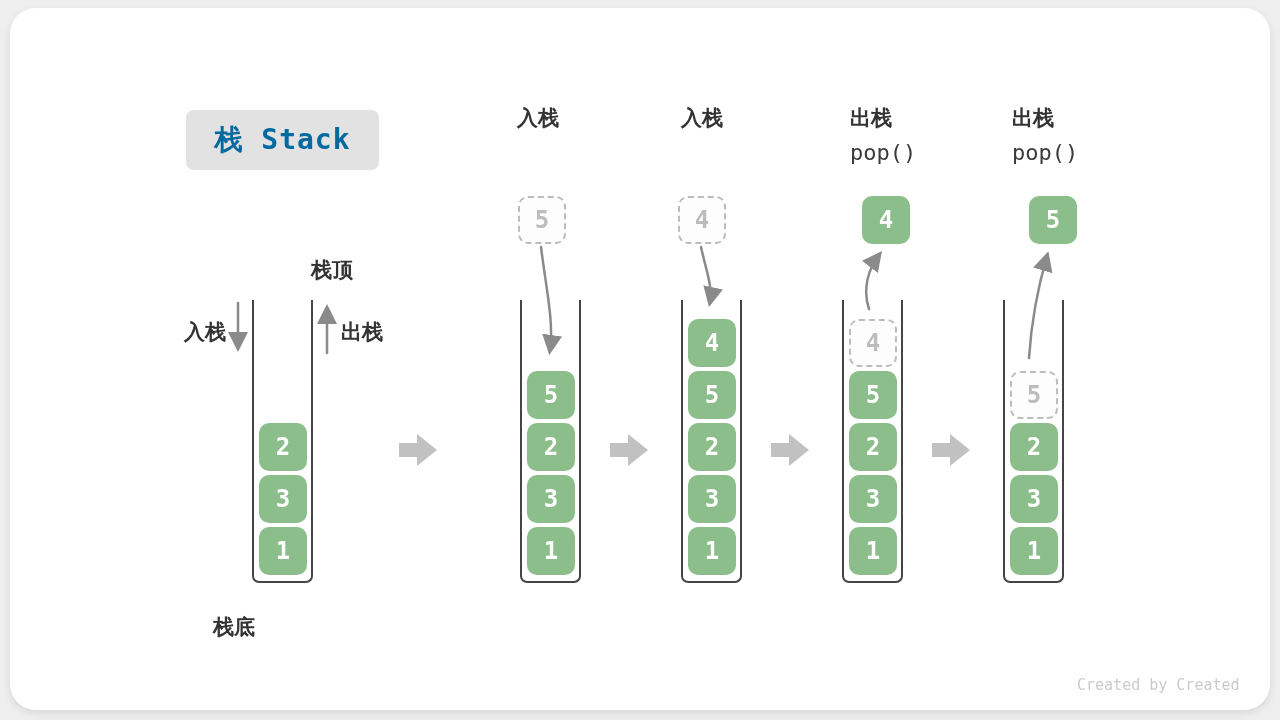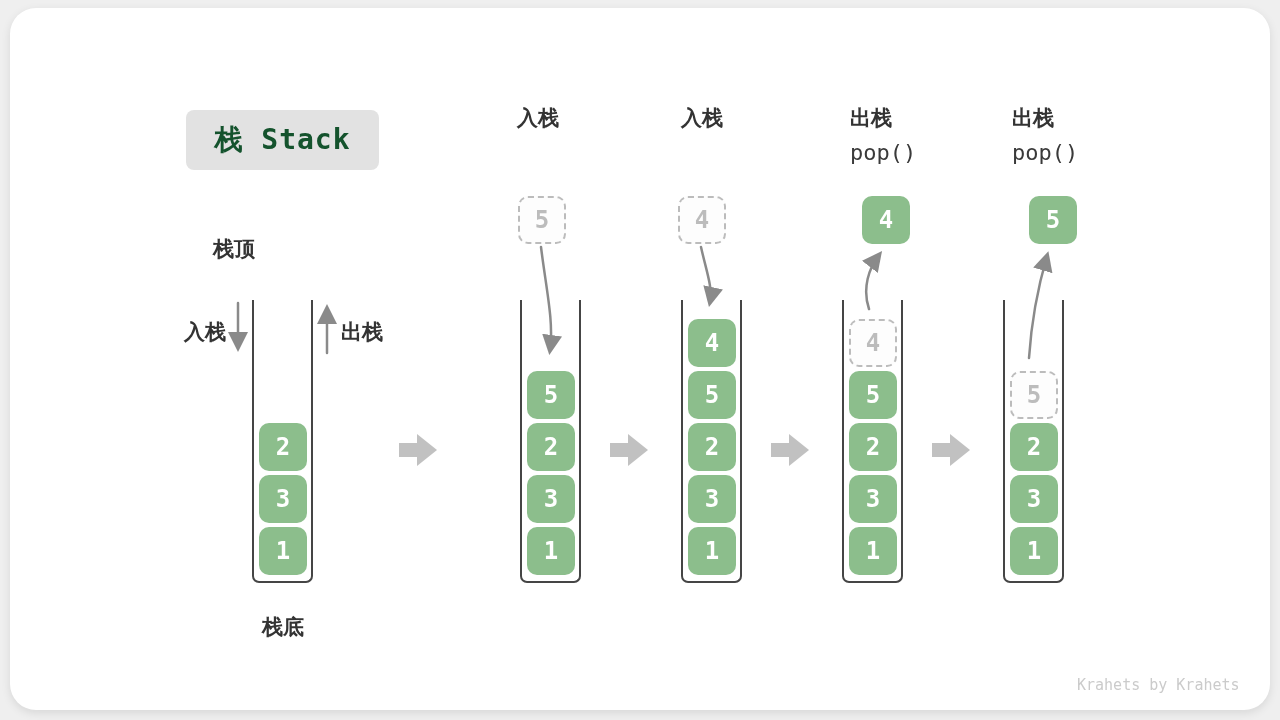--- a/index.html
+++ b/index.html
@@ -4,21 +4,21 @@
 <style>
   * { margin: 0; padding: 0; box-sizing: border-box; }
   body { font-family: "Liberation Sans", sans-serif; }
   .canvas { position: relative; width: 1280px; height: 720px; background: #efefef; overflow: hidden; }
   .card { position: absolute; left: 10px; top: 8px; right: 10px; bottom: 10px;
           background: #ffffff; border-radius: 26px; box-shadow: 0 3px 10px rgba(0,0,0,0.10); }
   .svg-overlay { position: absolute; left: 0; top: 0; width: 1280px; height: 720px; pointer-events: none; }
 
   .title-box { position: absolute; left: 186px; top: 110px; width: 193px; height: 60px;
                background: #e2e2e2; border-radius: 8px; display: flex; align-items: center; justify-content: center;
-               font-family: "DejaVu Sans Mono", monospace; font-weight: 700; font-size: 28px; color: #14532d;
+               font-family: "DejaVu Sans Mono", monospace; font-weight: 700; font-size: 28px; color: #0369a1;
                letter-spacing: 1px; }
 
   .cjk-label { position: absolute; font-weight: 700; font-size: 21px; color: #333333; }
 
   .op-label { position: absolute; top: 104px; width: 160px; }
   .op-name  { font-weight: 700; font-size: 21px; color: #333333; margin-bottom: 8px; }
   .op-code  { font-family: "DejaVu Sans Mono", monospace; font-size: 22px; color: #3a3a3a; }
   .op-code .arg { color: #4da14d; font-weight: 700; }
 
   .stack { position: absolute; top: 300px; width: 61px; height: 283px;
@@ -58,22 +58,22 @@
     <path d="M 1029,358 C 1032,312 1040,280 1047,256" fill="none" stroke="#8a8a8a" stroke-width="2.5" stroke-linecap="round" marker-end="url(#ah)"></path>
 
     <polygon fill="#c1c1c1" points="399,443 417,443 417,434 437,450 417,466 417,457 399,457"></polygon>
     <polygon fill="#c1c1c1" points="610,443 628,443 628,434 648,450 628,466 628,457 610,457"></polygon>
     <polygon fill="#c1c1c1" points="771,443 789,443 789,434 809,450 789,466 789,457 771,457"></polygon>
     <polygon fill="#c1c1c1" points="932,443 950,443 950,434 970,450 950,466 950,457 932,457"></polygon>
   </svg>
 
   <div class="title-box">栈 Stack</div>
 
-  <div class="cjk-label" style="left:213px; top:235px; width:140px; text-align:left;">栈顶</div>
-  <div class="cjk-label" style="left:213px; top:613px; width:140px; text-align:center;">栈底</div>
+  <div class="cjk-label" style="left:213px; top:256px; width:140px; text-align:right;">栈顶</div>
+  <div class="cjk-label" style="left:213px; top:613px; width:140px; ">栈底</div>
   <div class="cjk-label" style="left:158px; top:318px; width:68px; text-align:right;">入栈</div>
   <div class="cjk-label" style="left:341px; top:318px; width:68px; text-align:left;">出栈</div>
 
   <div class="op-label" style="left:517px;">
     <div class="op-name">入栈</div>
   </div>
   <div class="op-label" style="left:681px;">
     <div class="op-name">入栈</div>
   </div>
   <div class="op-label" style="left:850px;">
@@ -119,14 +119,14 @@
     <div class="cell" style="top:227px;">1</div>
   </div>
 
   <div class="stack" style="left:1003px;">
     <div class="cell dashed" style="top:71px;">5</div>
     <div class="cell" style="top:123px;">2</div>
     <div class="cell" style="top:175px;">3</div>
     <div class="cell" style="top:227px;">1</div>
   </div>
 
-  <div class="watermark">Krahets by Krahets</div>
+  <div class="watermark">Created by Created</div>
 </div>
 
 </body></html>

